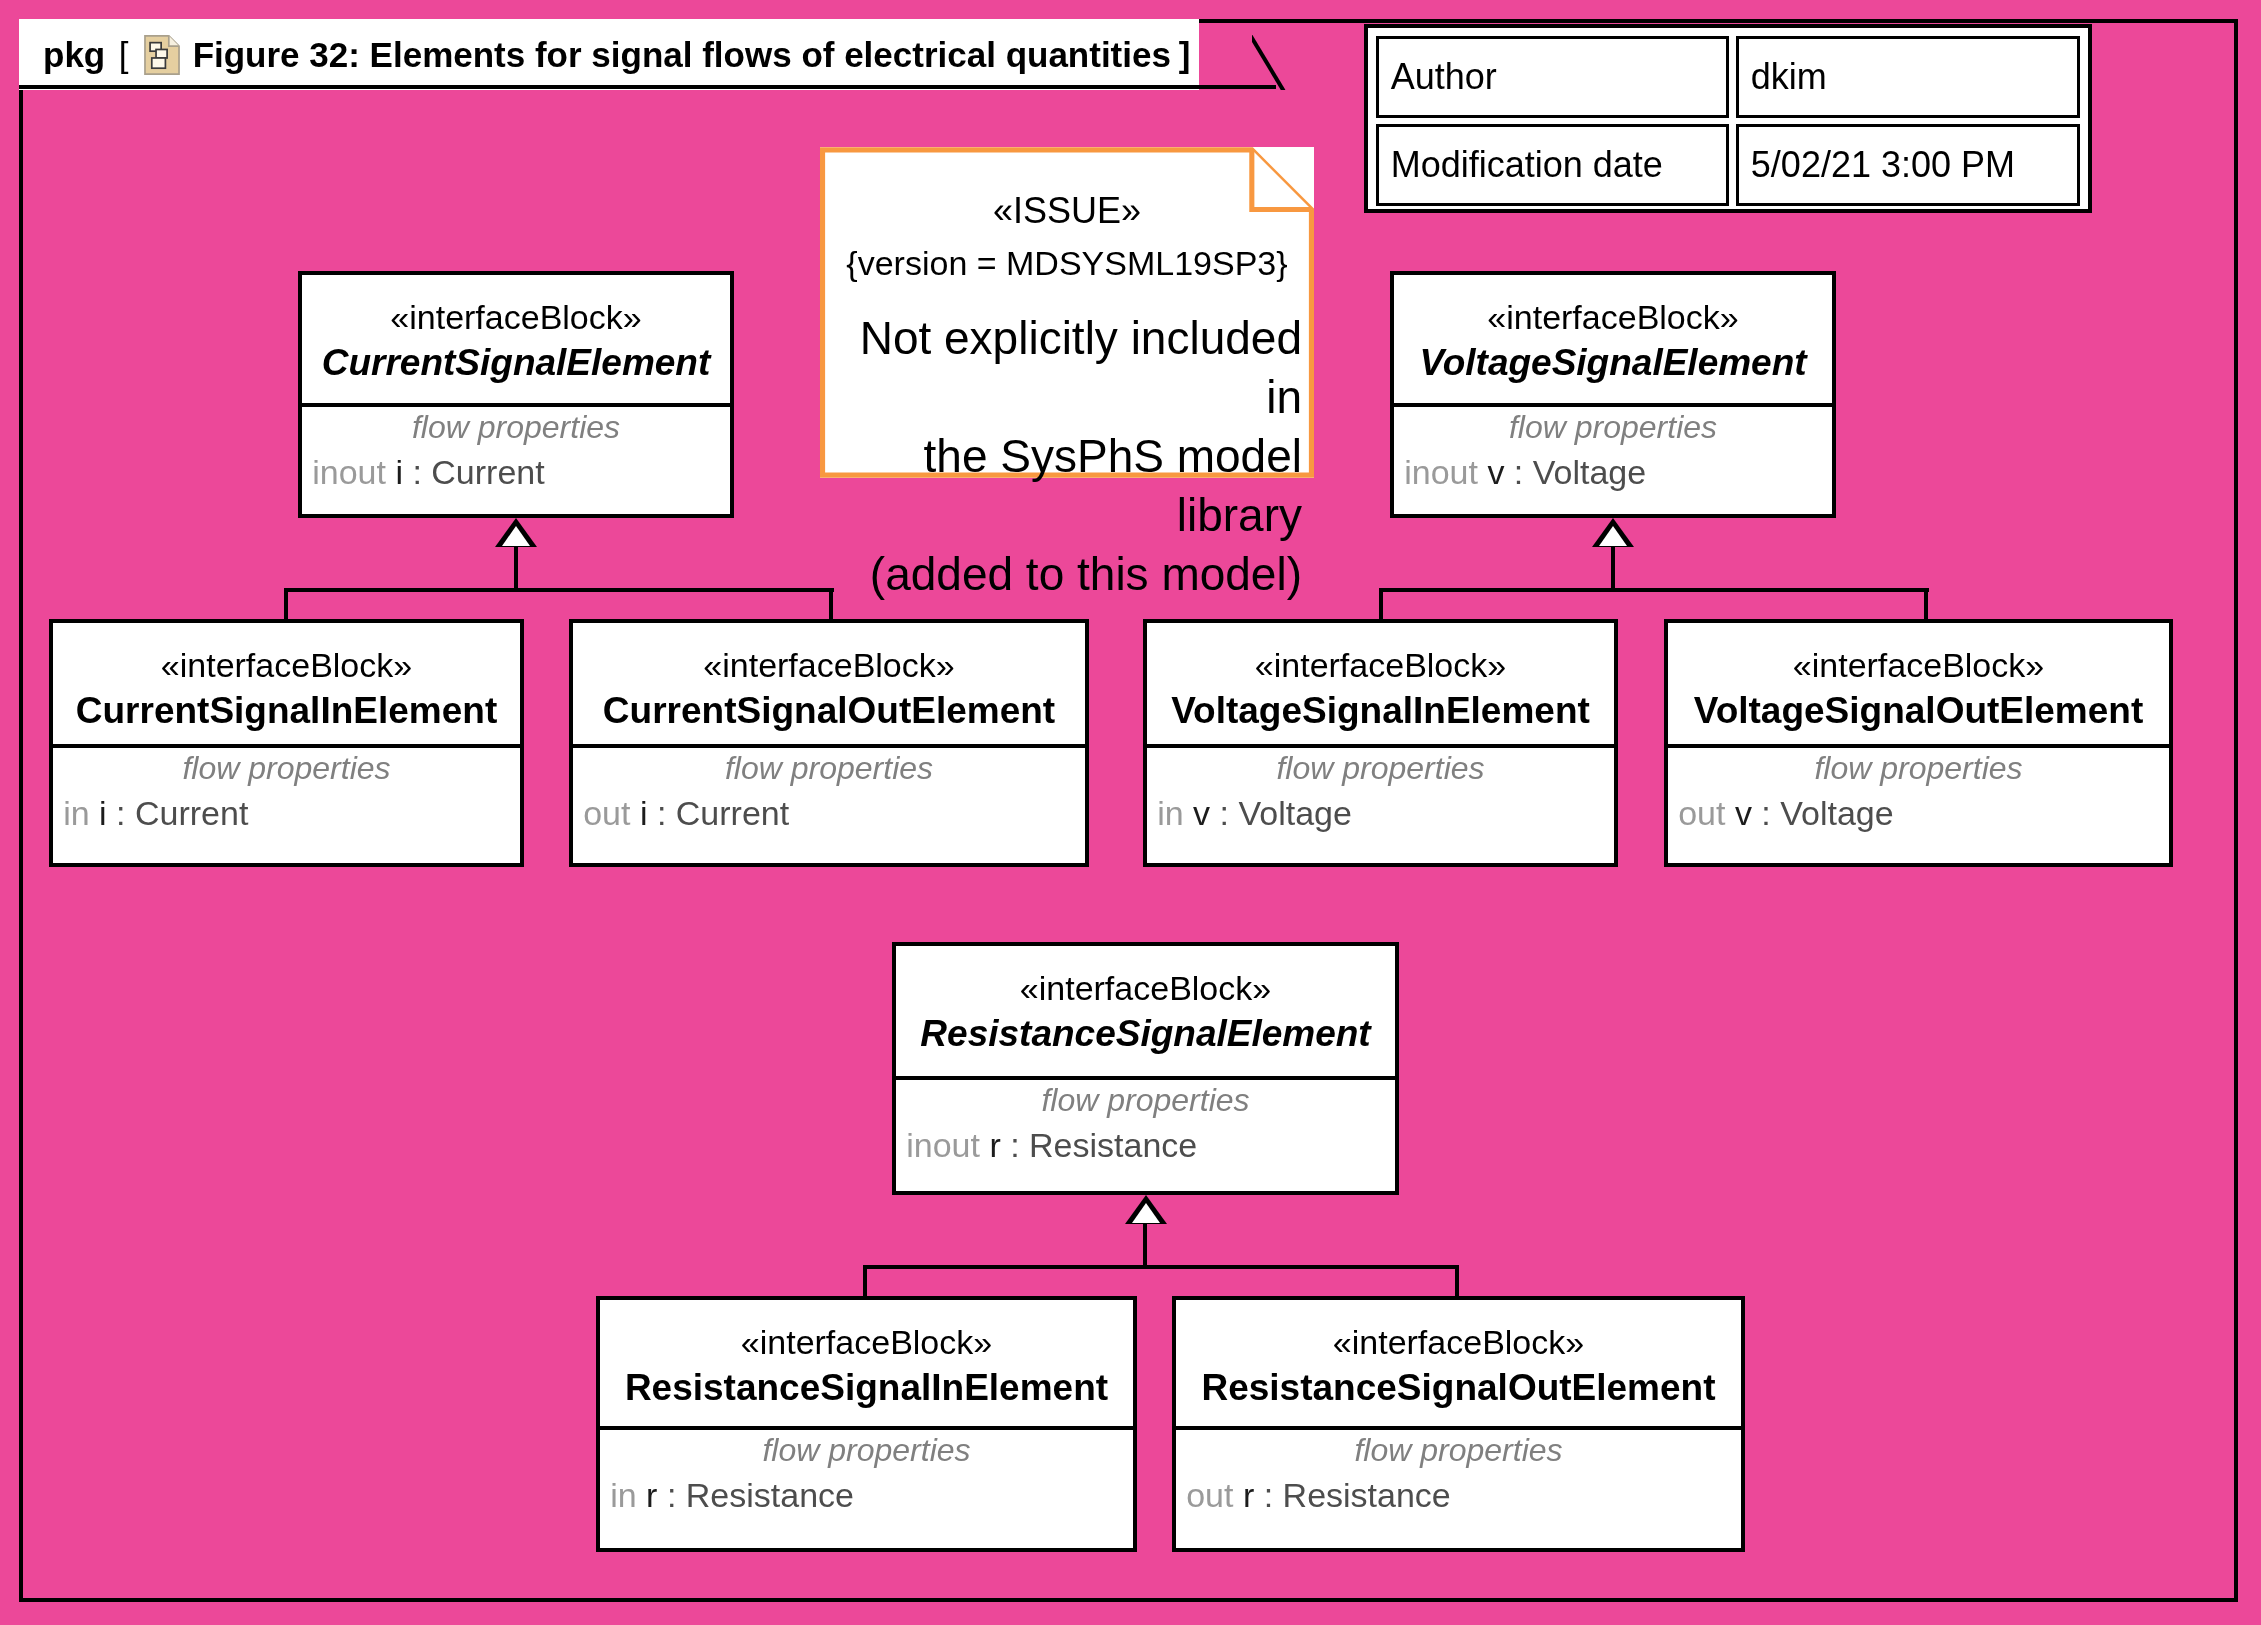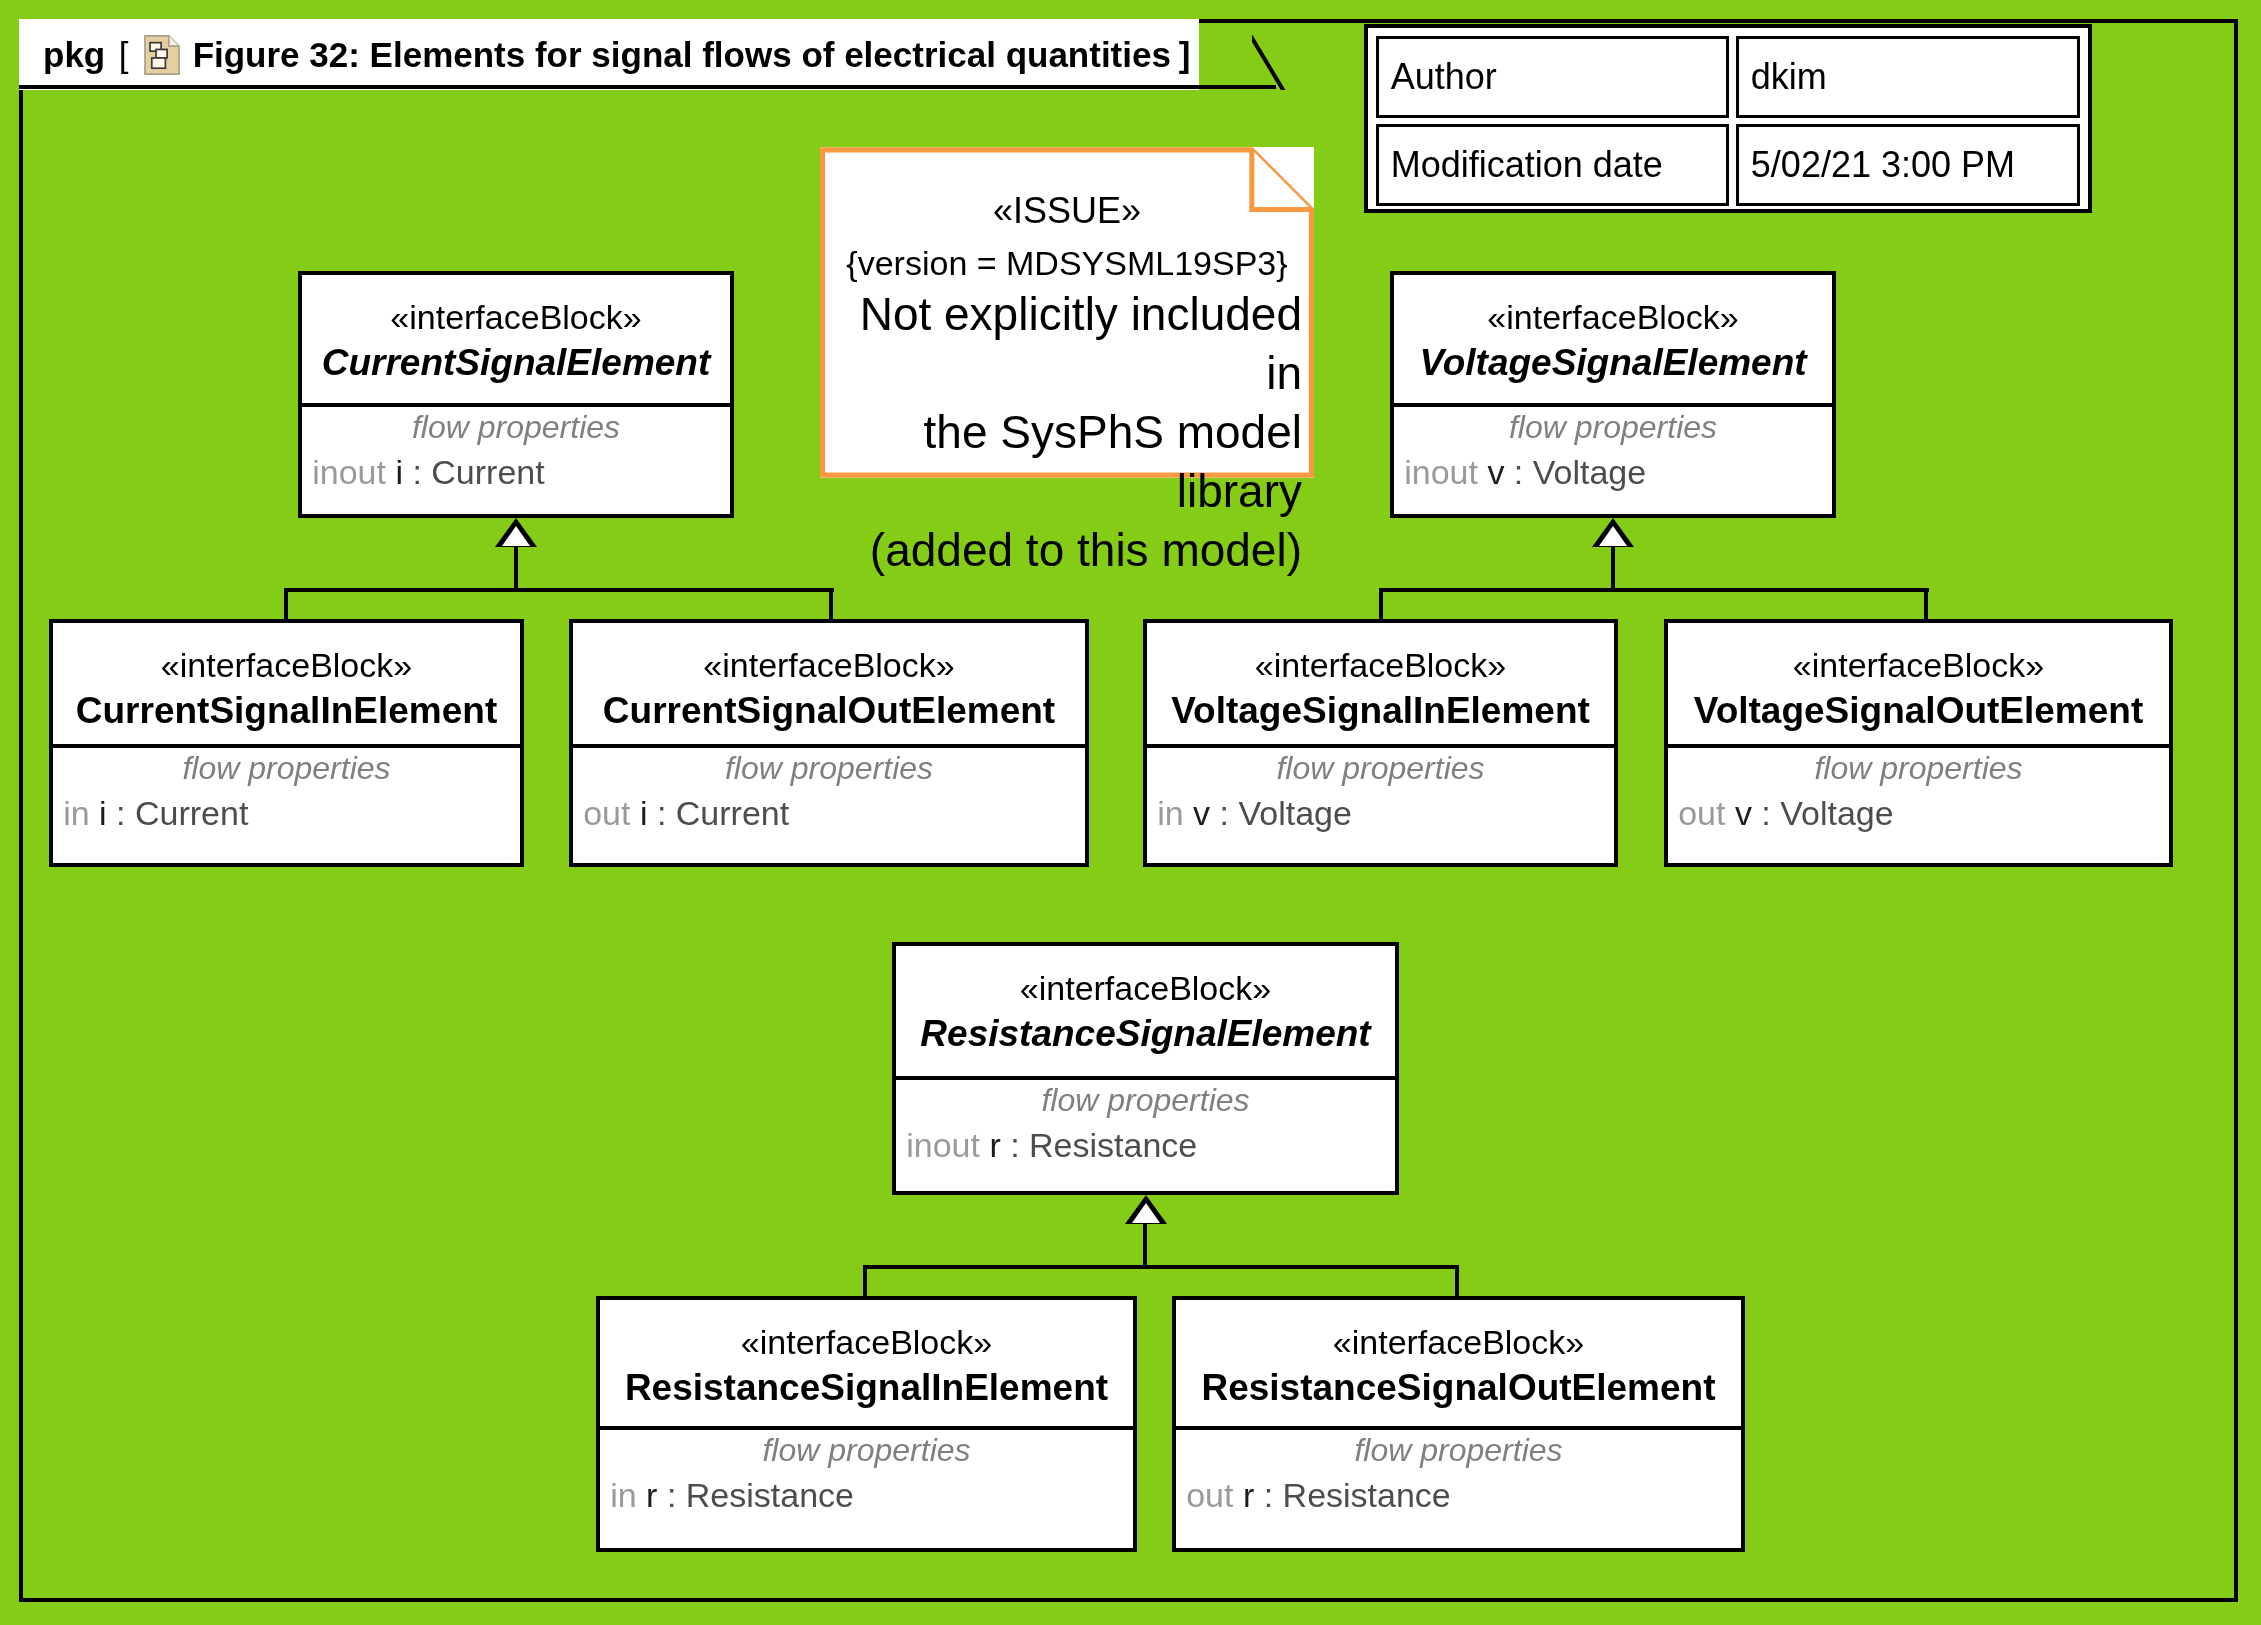--- a/index.html
+++ b/index.html
@@ -8,21 +8,21 @@
     background: #ffffff;
   }
   body {
     font-family: "Liberation Sans", sans-serif;
     color: #000000;
   }
   #canvas {
     position: relative;
     width: 2261px;
     height: 1626px;
-    background: #84cc16;
+    background: #ec4899;
     overflow: hidden;
   }
 
   
   .pkg-frame {
     position: absolute;
     left: 19px;
     top: 19px;
     width: 2219px;
     height: 1583px;
@@ -140,21 +140,21 @@
     inset: 0;
   }
   .note-body {
     position: absolute;
     inset: 0;
     padding: 43px 12px 0 12px;
     box-sizing: border-box;
     text-align: center;
   }
   .note-kw { font-size: 36px; margin-bottom: 12px; }
-  .note-ver { font-size: 34px; margin-bottom: 2px; }
+  .note-ver { font-size: 34px; margin-bottom: 26px; }
   .note-text {
     font-size: 46px;
     text-align: right;
     line-height: 1.28;
     padding-left: 5.1px;
   }
 
   
   .cls {
     position: absolute;

